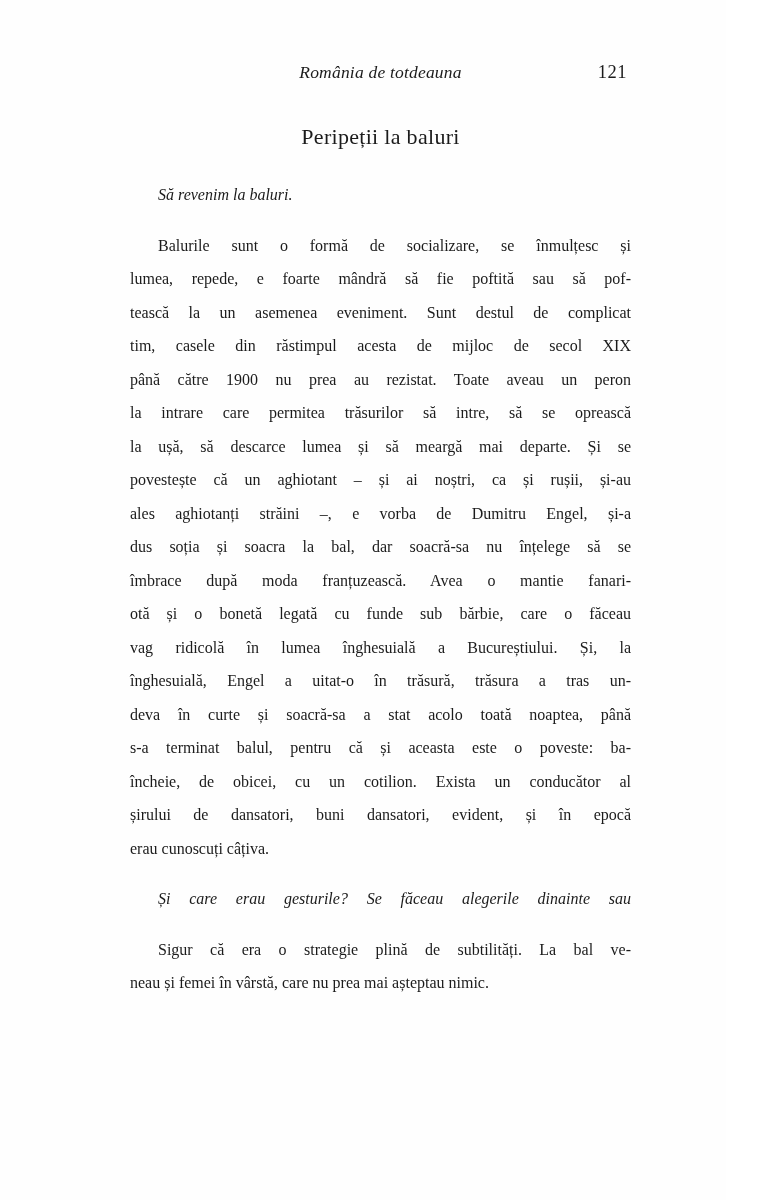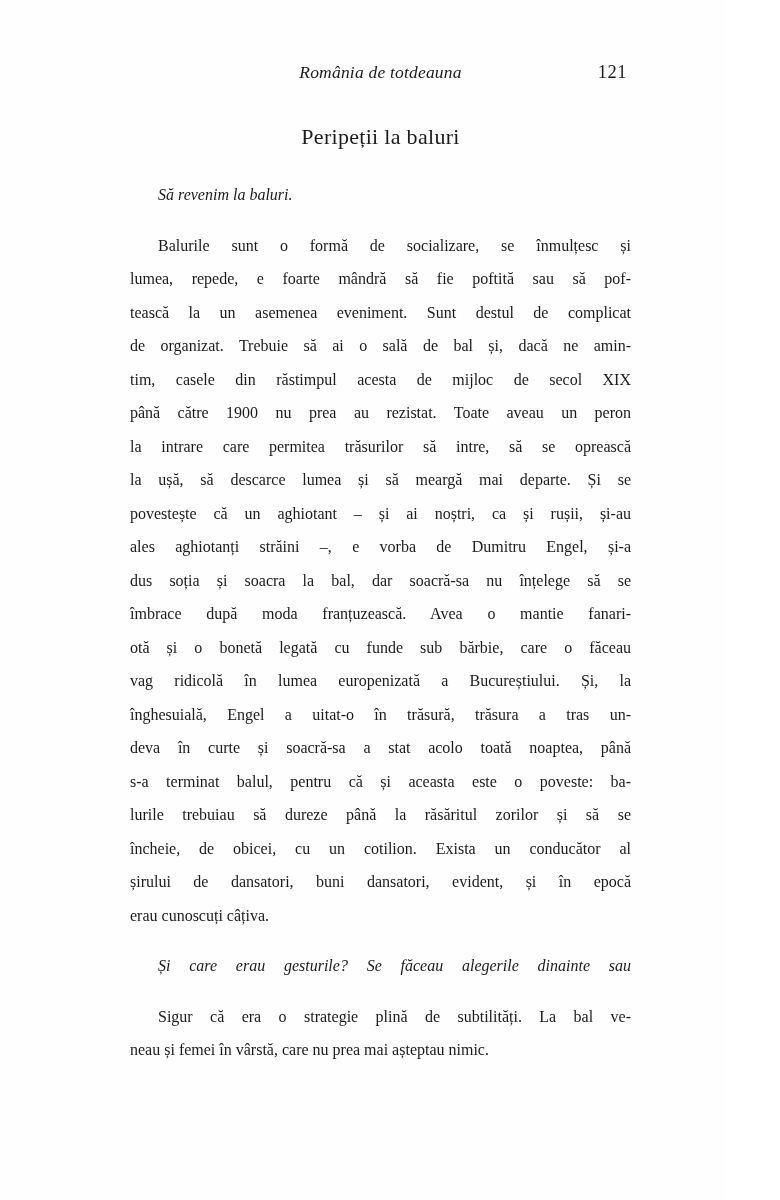--- a/index.html
+++ b/index.html
@@ -80,35 +80,33 @@
   <h1 class="section-title">Peripeții la baluri</h1>
 
   <main class="content">
       <div class="paragraph italic">
         <div class="line first last">Să revenim la baluri.</div>
       </div>
       <div class="paragraph">
         <div class="line first">Balurile sunt o formă de socializare, se înmulțesc și</div>
         <div class="line">lumea, repede, e foarte mândră să fie poftită sau să pof-</div>
         <div class="line">tească la un asemenea eveniment. Sunt destul de complicat</div>
-        <div class="line">de organizat. Trebuie să ai o sală de bal și, dacă ne amin-</div>
         <div class="line">tim, casele din răstimpul acesta de mijloc de secol XIX</div>
         <div class="line">până către 1900 nu prea au rezistat. Toate aveau un peron</div>
         <div class="line">la intrare care permitea trăsurilor să intre, să se oprească</div>
         <div class="line">la ușă, să descarce lumea și să meargă mai departe. Și se</div>
         <div class="line">povestește că un aghiotant – și ai noștri, ca și rușii, și-au</div>
         <div class="line">ales aghiotanți străini –, e vorba de Dumitru Engel, și-a</div>
         <div class="line">dus soția și soacra la bal, dar soacră-sa nu înțelege să se</div>
         <div class="line">îmbrace după moda franțuzească. Avea o mantie fanari-</div>
         <div class="line">otă și o bonetă legată cu funde sub bărbie, care o făceau</div>
-        <div class="line">vag ridicolă în lumea europenizată a Bucureștiului. Și, la</div>
+        <div class="line">vag ridicolă în lumea înghesuială a Bucureștiului. Și, la</div>
         <div class="line">înghesuială, Engel a uitat-o în trăsură, trăsura a tras un-</div>
         <div class="line">deva în curte și soacră-sa a stat acolo toată noaptea, până</div>
         <div class="line">s-a terminat balul, pentru că și aceasta este o poveste: ba-</div>
-        <div class="line">lurile trebuiau să dureze până la răsăritul zorilor și să se</div>
         <div class="line">încheie, de obicei, cu un cotilion. Exista un conducător al</div>
         <div class="line">șirului de dansatori, buni dansatori, evident, și în epocă</div>
         <div class="line last">erau cunoscuți câțiva.</div>
       </div>
       <div class="paragraph italic">
         <div class="line first">Și care erau gesturile? Se făceau alegerile dinainte sau</div>
       </div>
       <div class="paragraph">
         <div class="line first">Sigur că era o strategie plină de subtilități. La bal ve-</div>
         <div class="line last">neau și femei în vârstă, care nu prea mai așteptau nimic.</div>

